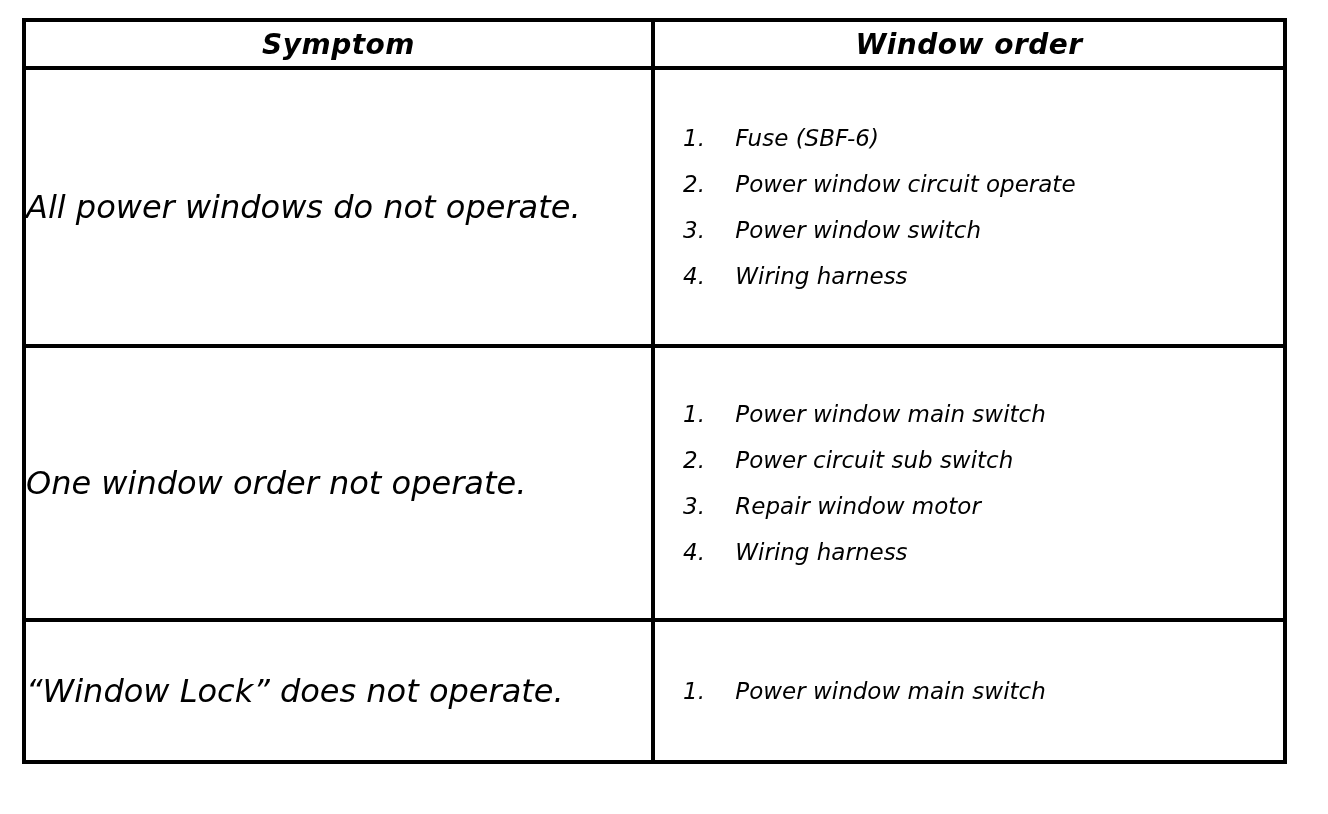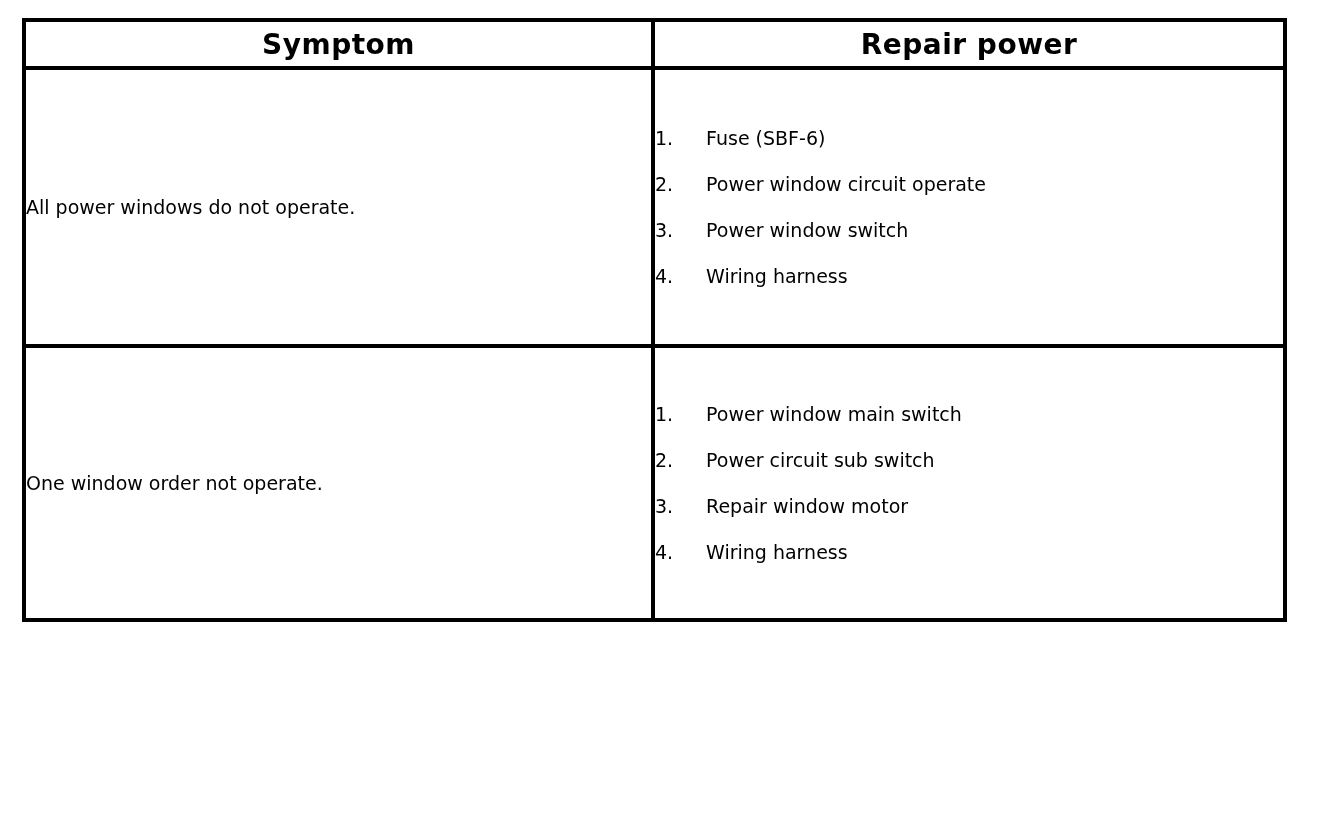--- a/index.html
+++ b/index.html
@@ -24,71 +24,73 @@
     width: 1261px;
     border-collapse: collapse;
     table-layout: fixed;
   }
   table.repair-table th,
   table.repair-table td {
     border: 4px solid #000000;
     padding: 0;
     vertical-align: middle;
     background: #ffffff;
+    font-style: italic;
   }
   col.col-symptom { width: 629px; }
   col.col-repair  { width: 632px; }
 
   tr.header-row th {
     height: 44px;
     font-size: 28px;
     font-weight: bold;
     text-align: center;
     letter-spacing: 0.5px;
   }
   tr.body-row-0 { height: 278px; }
   tr.body-row-1 { height: 274px; }
   tr.body-row-2 { height: 142px; }
 
   td.symptom-cell {
     padding: 0 10px 26px 6px;
-    font-size: 19px;
+    font-size: 32px;
     line-height: 34px;
   }
   td.repair-cell {
     padding-left: 14px;
   }
   ol.repair-list {
     list-style: none;
     margin: 0;
     padding: 0;
   }
   ol.repair-list li {
-    font-size: 19px;
+    font-size: 23px;
     line-height: 46px;
     white-space: nowrap;
+    padding-left: 28px;
   }
   ol.repair-list .num {
     display: inline-block;
     width: 45px;
   }
 </style>
 </head>
 <body>
 
 <div class="page">
   <table class="repair-table">
     <colgroup>
       <col class="col-symptom">
       <col class="col-repair">
     </colgroup>
     <thead>
       <tr class="header-row">
         <th>Symptom</th>
-        <th>Repair power</th>
+        <th>Window order</th>
       </tr>
     </thead>
     <tbody id="table-body">
         <tr class="body-row-0">
     <td class="symptom-cell">
       <span>All power windows do not operate.</span>
     </td>
     <td class="repair-cell">
       <ol class="repair-list">
               <li>
@@ -128,15 +130,28 @@
     <span class="num">3.</span>
     <span class="item-text">Repair window motor</span>
   </li>
               <li>
     <span class="num">4.</span>
     <span class="item-text">Wiring harness</span>
   </li>
             </ol>
     </td>
   </tr>
+        <tr class="body-row-2">
+    <td class="symptom-cell">
+      <span>“Window Lock” does not operate.</span>
+    </td>
+    <td class="repair-cell">
+      <ol class="repair-list">
+              <li>
+    <span class="num">1.</span>
+    <span class="item-text">Power window main switch</span>
+  </li>
+            </ol>
+    </td>
+  </tr>
       </tbody>
   </table>
 </div>
 
 </body></html>

